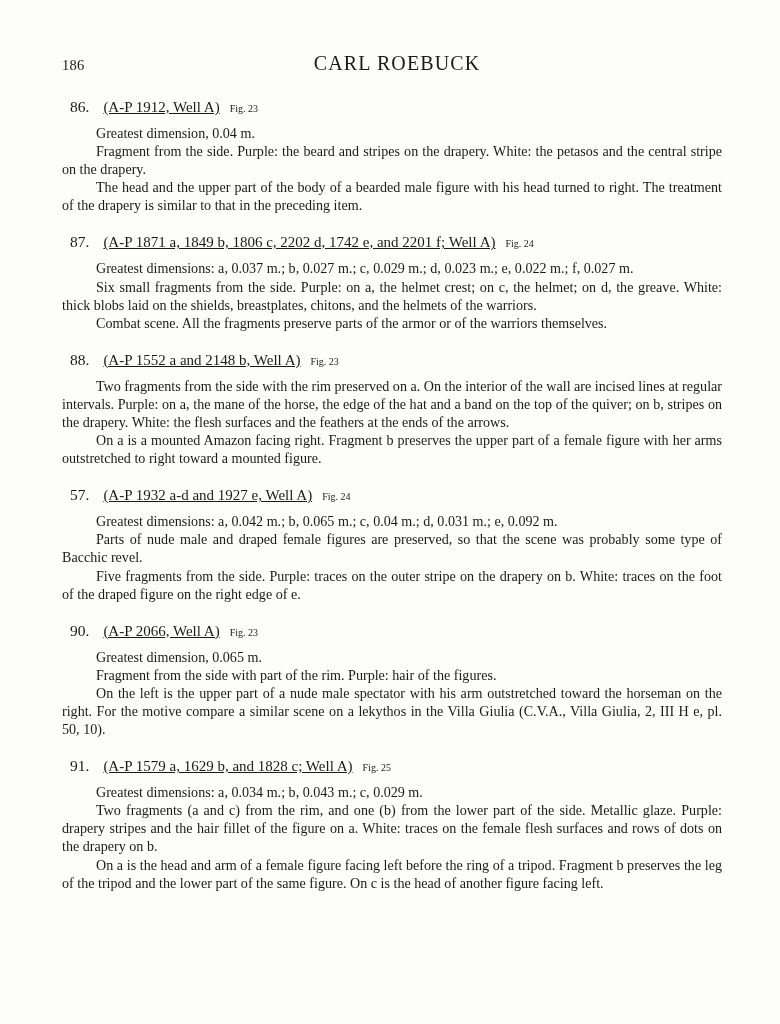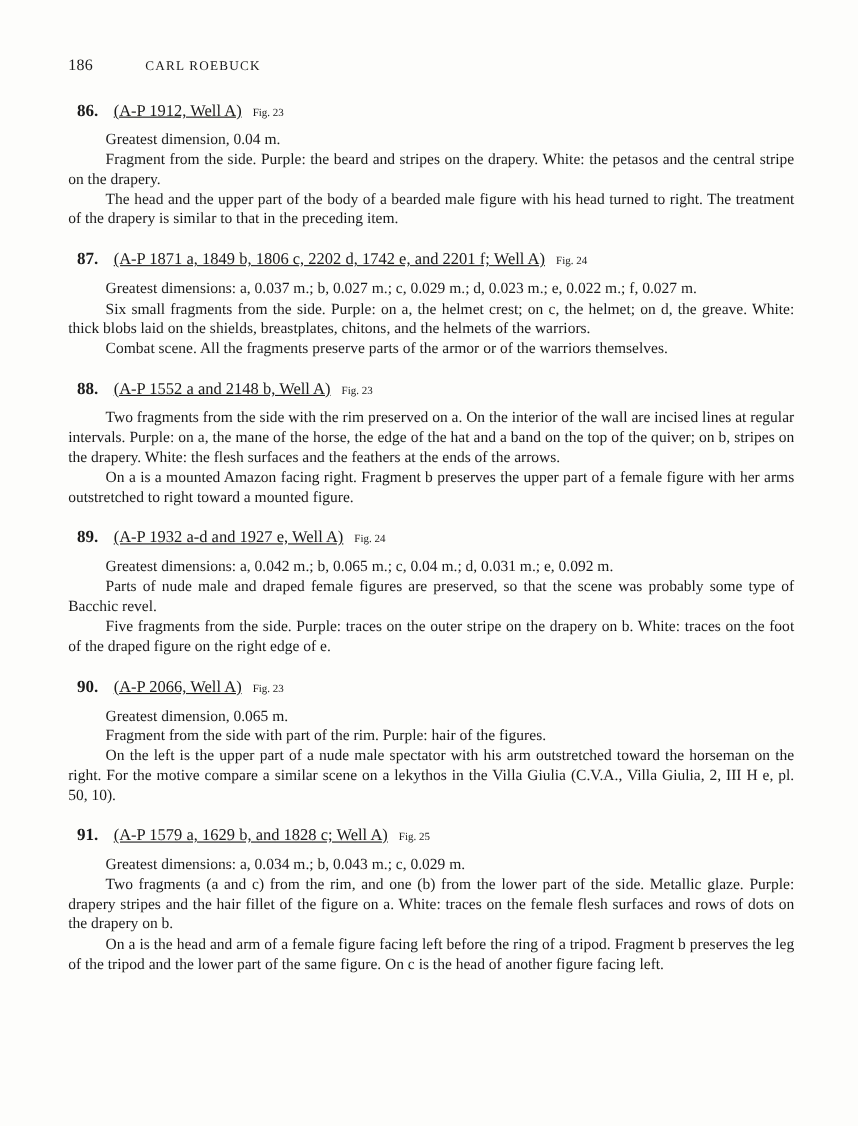--- a/index.html
+++ b/index.html
@@ -27,35 +27,36 @@
     font-size: 14.5px;
     letter-spacing: 0.3px;
     margin-bottom: 22px;
   }
   .folio {
     width: 70px;
     font-size: 14.5px;
   }
   .head-title {
     flex: 1;
+    text-align: center;
     padding-right: 60px;
-    font-size: 12px;
+    font-size: 20px;
     letter-spacing: 1.1px;
   }
   .entry {
     margin-bottom: 14px;
   }
   .entry-head {
     font-size: 15px;
     margin: 0 0 6px 0;
     padding-left: 8px;
     line-height: 1.35;
   }
   .entry-num {
-    font-weight: bold;
+    font-weight: normal;
     font-size: 15.5px;
     margin-right: 14px;
   }
   .entry-ref {
     font-size: 15px;
     text-decoration: underline;
   }
   .entry-fig {
     margin-left: 10px;
     font-size: 10px;
@@ -114,21 +115,21 @@
       <span class="entry-num">88.</span><span class="entry-ref">(A-P 1552 a and 2148 b, Well A)</span><span class="entry-fig">Fig. 23</span>
     </div>
     <div class="entry-body">
       <p class="para">Two fragments from the side with the rim preserved on a.  On the interior of the wall are incised lines at regular intervals.  Purple: on a, the mane of the horse, the edge of the hat and a band on the top of the quiver; on b, stripes on the drapery.  White: the flesh surfaces and the feathers at the ends of the arrows.</p>
       <p class="para">On a is a mounted Amazon facing right.  Fragment b preserves the upper part of a female figure with her arms outstretched to right toward a mounted figure.</p>
     </div>
   </div>
 
   <div class="entry gap-lg">
     <div class="entry-head">
-      <span class="entry-num">89.</span><span class="entry-ref">(A-P 1932 a-d and 1927 e, Well A)</span><span class="entry-fig">Fig. 24</span>
+      <span class="entry-num">57.</span><span class="entry-ref">(A-P 1932 a-d and 1927 e, Well A)</span><span class="entry-fig">Fig. 24</span>
     </div>
     <div class="entry-body">
       <p class="para">Greatest dimensions: a, 0.042 m.; b, 0.065 m.; c, 0.04 m.; d, 0.031 m.; e, 0.092 m.</p>
       <p class="para">Parts of nude male and draped female figures are preserved, so that the scene was probably some type of Bacchic revel.</p>
       <p class="para">Five fragments from the side.  Purple: traces on the outer stripe on the drapery on b.  White: traces on the foot of the draped figure on the right edge of e.</p>
     </div>
   </div>
 
   <div class="entry gap-lg">
     <div class="entry-head">

